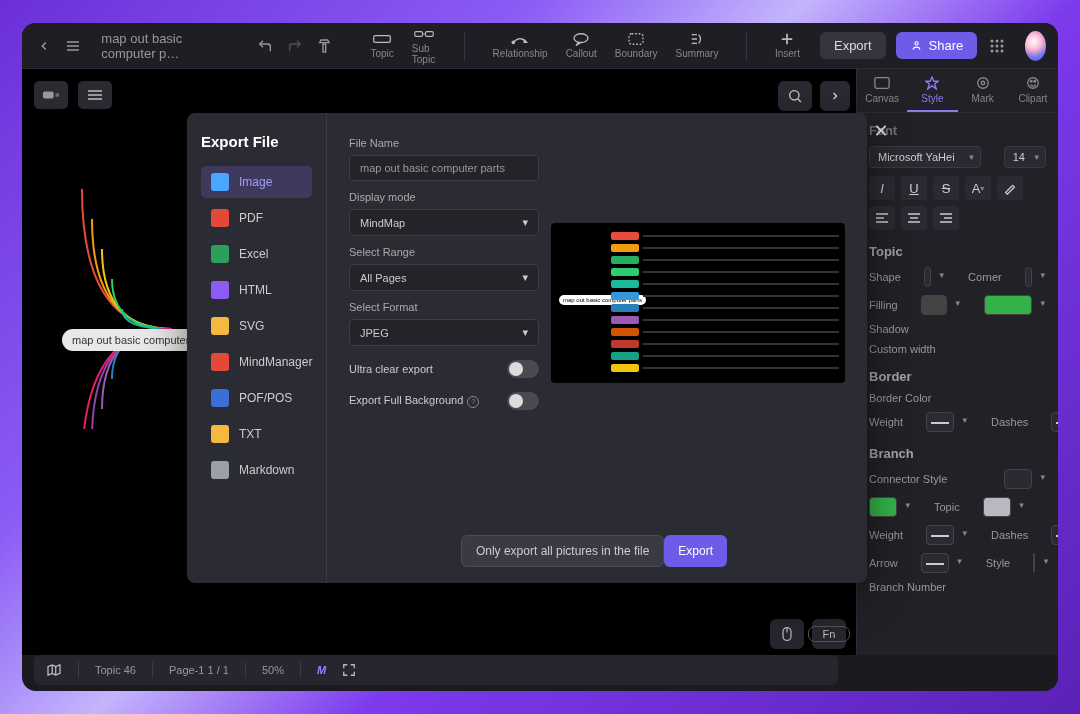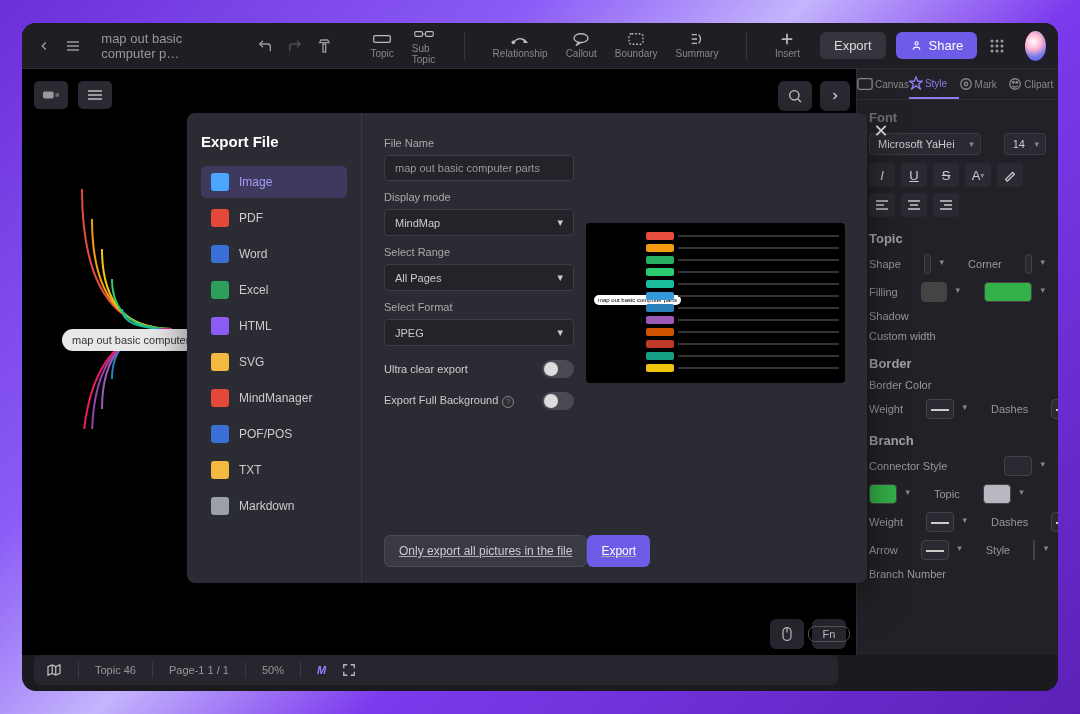--- a/index.html
+++ b/index.html
@@ -21,62 +21,62 @@
 .avatar { width: 30px; height: 30px; border-radius: 50%; background: radial-gradient(circle at 40% 35%, #fff 0%, #ffb3d1 35%, #7c7ce6 65%, #4d4dff 100%); margin-left: 8px; }
 .main { position: absolute; top: 46px; left: 0; right: 202px; bottom: 36px; background: #000; }
 .mini-tools { position: absolute; left: 12px; top: 12px; display: flex; gap: 10px; z-index: 2; }
 .mini-btn { width: 34px; height: 28px; background: #2a2a32; border-radius: 5px; display: flex; align-items: center; justify-content: center; color: #999; cursor: pointer; }
 .search-btn { position: absolute; right: 44px; top: 12px; width: 34px; height: 30px; background: #2a2a32; border-radius: 6px; display: flex; align-items: center; justify-content: center; z-index: 2; cursor: pointer; }
 .expand-btn { position: absolute; right: 6px; top: 12px; width: 30px; height: 30px; background: #2a2a32; border-radius: 6px; display: flex; align-items: center; justify-content: center; z-index: 2; cursor: pointer; }
 .mindmap { position: absolute; left: 0; top: 60px; width: 200px; height: 300px; }
 .center-node { position: absolute; left: 40px; top: 260px; background: #e8e8e8; color: #333; font-size: 11px; padding: 5px 10px; border-radius: 14px; z-index: 2; white-space: nowrap; }
 .sidepanel { position: absolute; top: 46px; right: 0; width: 202px; bottom: 36px; background: #212127; border-left: 1px solid #2d2d34; overflow: hidden; font-size: 12px; }
 .sp-tabs { display: flex; border-bottom: 1px solid #2d2d34; }
-.sp-tab { flex: 1; display: flex; flex-direction: row; align-items: center; padding: 6px 0; gap: 2px; cursor: pointer; color: #888; }
+.sp-tab { flex: 1; display: flex; flex-direction: column; align-items: center; padding: 6px 8px; gap: 2px; cursor: pointer; color: #888; }
 .sp-tab.active { color: #8b7cf0; border-bottom: 2px solid #8b7cf0; }
 .sp-tab-ico { height: 16px; display: flex; align-items: center; justify-content: center; }
 .sp-tab-lbl { font-size: 10px; }
 .sp-body { padding: 10px 12px; color: #999; }
 .sp-section { margin-bottom: 14px; }
 .sp-sect-title { font-size: 13px; font-weight: 600; color: #a3a3a3; margin-bottom: 8px; }
 .sp-row { display: flex; align-items: center; gap: 23px; margin-bottom: 8px; font-size: 11px; }
 .sp-select { background: #2a2a32; border: 1px solid #3a3a42; color: #ccc; padding: 4px 20px 4px 8px; border-radius: 4px; font-size: 11px; flex: 1; position: relative; }
 .sp-chev { position: absolute; right: 6px; top: 50%; transform: translateY(-50%); color: #888; font-size: 9px; }
 .sp-swatch { width: 28px; height: 20px; border-radius: 4px; border: 1px solid #444; position: relative; }
 .sp-swatch::after { content: "▾"; position: absolute; right: -14px; top: 2px; font-size: 9px; color: #888; }
 .sp-formatrow { display: flex; gap: 6px; margin-bottom: 6px; }
 .fmt-btn { width: 26px; height: 24px; background: #2a2a32; border-radius: 4px; display: flex; align-items: center; justify-content: center; color: #ccc; cursor: pointer; font-size: 13px; }
 .statusbar { position: absolute; left: 12px; right: 220px; bottom: 6px; height: 30px; background: #26262e; border-radius: 6px; display: flex; align-items: center; padding: 0 12px; gap: 16px; font-size: 11px; color: #999; z-index: 3; }
 .sb-sep { width: 1px; height: 16px; background: #3a3a42; }
 .sb-icons { position: absolute; right: 6px; bottom: 6px; display: flex; gap: 8px; z-index: 3; }
 .sb-iconbox { width: 34px; height: 30px; background: #26262e; border-radius: 6px; display: flex; align-items: center; justify-content: center; color: #999; cursor: pointer; }
 .modal { position: absolute; left: 165px; top: 90px; width: 680px; height: 470px; background: #2b2b33; border-radius: 8px; display: flex; box-shadow: 0 12px 40px rgba(0,0,0,.5); z-index: 20; }
 .modal-close { position: absolute; right: -26px; top: 6px; width: 24px; height: 24px; color: #ccc; cursor: pointer; display: flex; align-items: center; justify-content: center; font-size: 18px; }
-.modal-left { width: 175px; border-right: 1px solid #3a3a42; padding: 20px 14px 14px; }
+.modal-left { width: 140px; border-right: 1px solid #3a3a42; padding: 20px 14px 14px; }
 .modal-title { font-size: 15px; font-weight: 700; color: #fff; margin-bottom: 16px; }
 .fmt-list { display: flex; flex-direction: column; gap: 4px; }
 .fmt-item { display: flex; align-items: center; gap: 10px; padding: 7px 10px; border-radius: 5px; cursor: pointer; font-size: 12px; color: #ccc; }
 .fmt-item.active { background: #3e3a5e; color: #a79cf5; }
 .fmt-ico { width: 18px; height: 18px; border-radius: 3px; display: flex; align-items: center; justify-content: center; font-size: 9px; font-weight: 700; color: #fff; flex-shrink: 0; }
 .modal-right { flex: 1; padding: 20px 22px; position: relative; display: flex; gap: 12px; }
 .form-col { width: 190px; display: flex; flex-direction: column; gap: 6px; }
 .form-lbl { font-size: 11px; color: #aaa; margin-top: 4px; }
 .form-input { background: #232329; border: 1px solid #3d3d46; color: #999; padding: 6px 10px; border-radius: 4px; font-size: 11px; width: 100%; }
 .form-select { background: #232329; border: 1px solid #3d3d46; color: #ccc; padding: 6px 10px; border-radius: 4px; font-size: 11px; width: 100%; position: relative; display: flex; justify-content: space-between; align-items: center; cursor: pointer; }
 .toggle-row { display: flex; justify-content: space-between; align-items: center; margin-top: 8px; font-size: 11px; color: #ccc; }
 .toggle { width: 32px; height: 18px; background: #4a4a54; border-radius: 10px; position: relative; cursor: pointer; }
 .toggle-knob { width: 14px; height: 14px; background: #ddd; border-radius: 50%; position: absolute; top: 2px; left: 2px; }
 .preview-col { flex: 1; }
 .preview-box { width: 100%; height: 160px; background: #000; border-radius: 4px; margin-top: 90px; position: relative; overflow: hidden; }
 .pv-node { position: absolute; left: 8px; top: 72px; background: #fff; color: #000; font-size: 6px; padding: 2px 4px; border-radius: 6px; }
 .pv-branches { position: absolute; left: 60px; top: 8px; right: 6px; bottom: 8px; }
 .pv-branch { height: 10px; margin-bottom: 2px; display: flex; align-items: center; gap: 4px; }
 .pv-tag { width: 28px; height: 8px; border-radius: 2px; }
 .pv-line { flex: 1; height: 2px; background: #333; }
-.modal-footer { position: absolute; left: 22px; right: 28px; bottom: 16px; display: flex; justify-content: flex-start; text-decoration: underline; }
+.modal-footer { position: absolute; left: 22px; right: 28px; bottom: 16px; display: flex; justify-content: center; }
 .mf-btn { padding: 8px 14px; border-radius: 6px; font-size: 12px; cursor: pointer; }
 .mf-out { background: #3a3a44; color: #ccc; border: 1px solid #4a4a54; }
 .mf-pri { background: #6c5ce7; color: #fff; border: none; }
 .help-ico { display: inline-flex; width: 12px; height: 12px; border: 1px solid #888; border-radius: 50%; align-items: center; justify-content: center; font-size: 8px; color: #888; margin-left: 4px; }
 svg { display: block; }
 </style>
 </head>
 <body>
 
 <div class="app">
@@ -468,24 +468,20 @@
       <div class="fmt-list" id="fmt-list">
           <div class="fmt-item active">
             <div class="fmt-ico" style="background: rgb(75, 166, 255);"></div>
             <span>Image</span>
           </div>
           <div class="fmt-item">
             <div class="fmt-ico" style="background: rgb(228, 72, 59);"></div>
             <span>PDF</span>
           </div>
           <div class="fmt-item">
-            <div class="fmt-ico" style="background: rgb(58, 111, 216);"></div>
-            <span>Word</span>
-          </div>
-          <div class="fmt-item">
             <div class="fmt-ico" style="background: rgb(46, 158, 91);"></div>
             <span>Excel</span>
           </div>
           <div class="fmt-item">
             <div class="fmt-ico" style="background: rgb(139, 92, 246);"></div>
             <span>HTML</span>
           </div>
           <div class="fmt-item">
             <div class="fmt-ico" style="background: rgb(245, 185, 66);"></div>
             <span>SVG</span>

